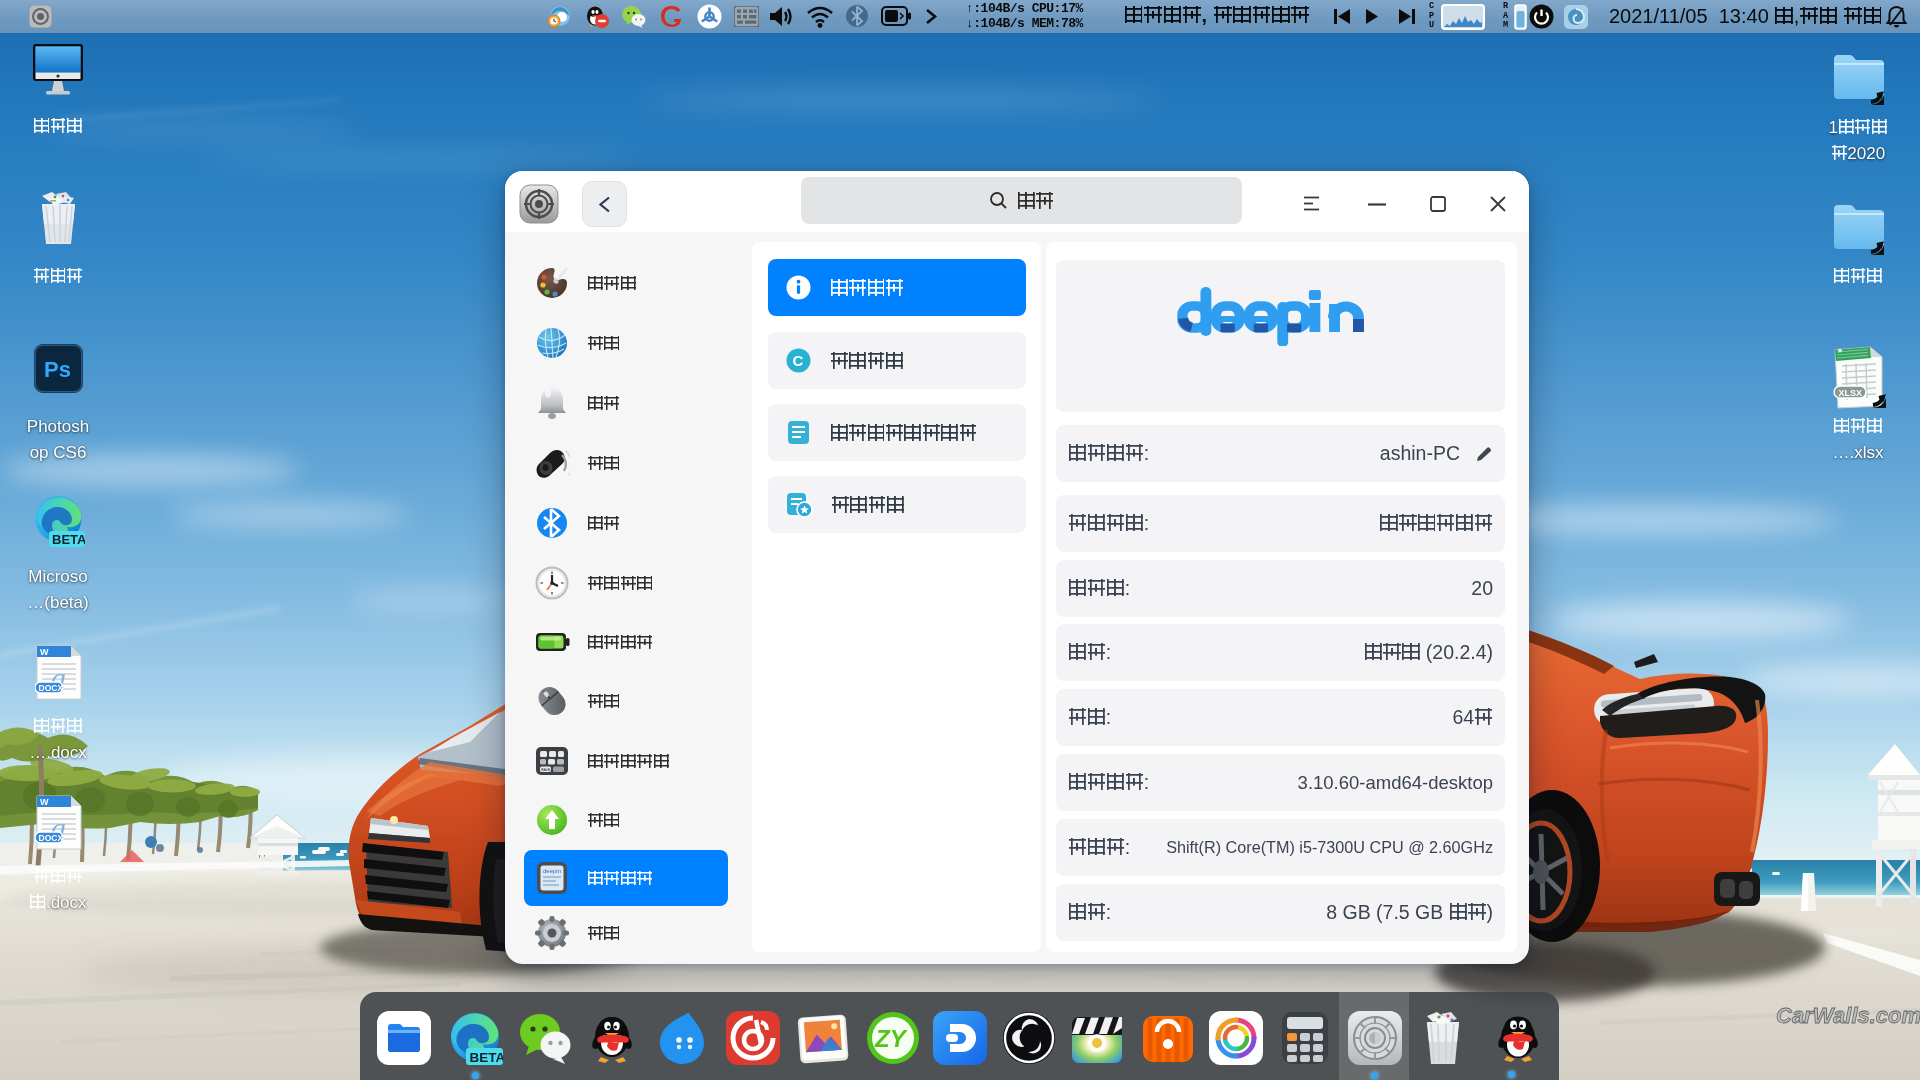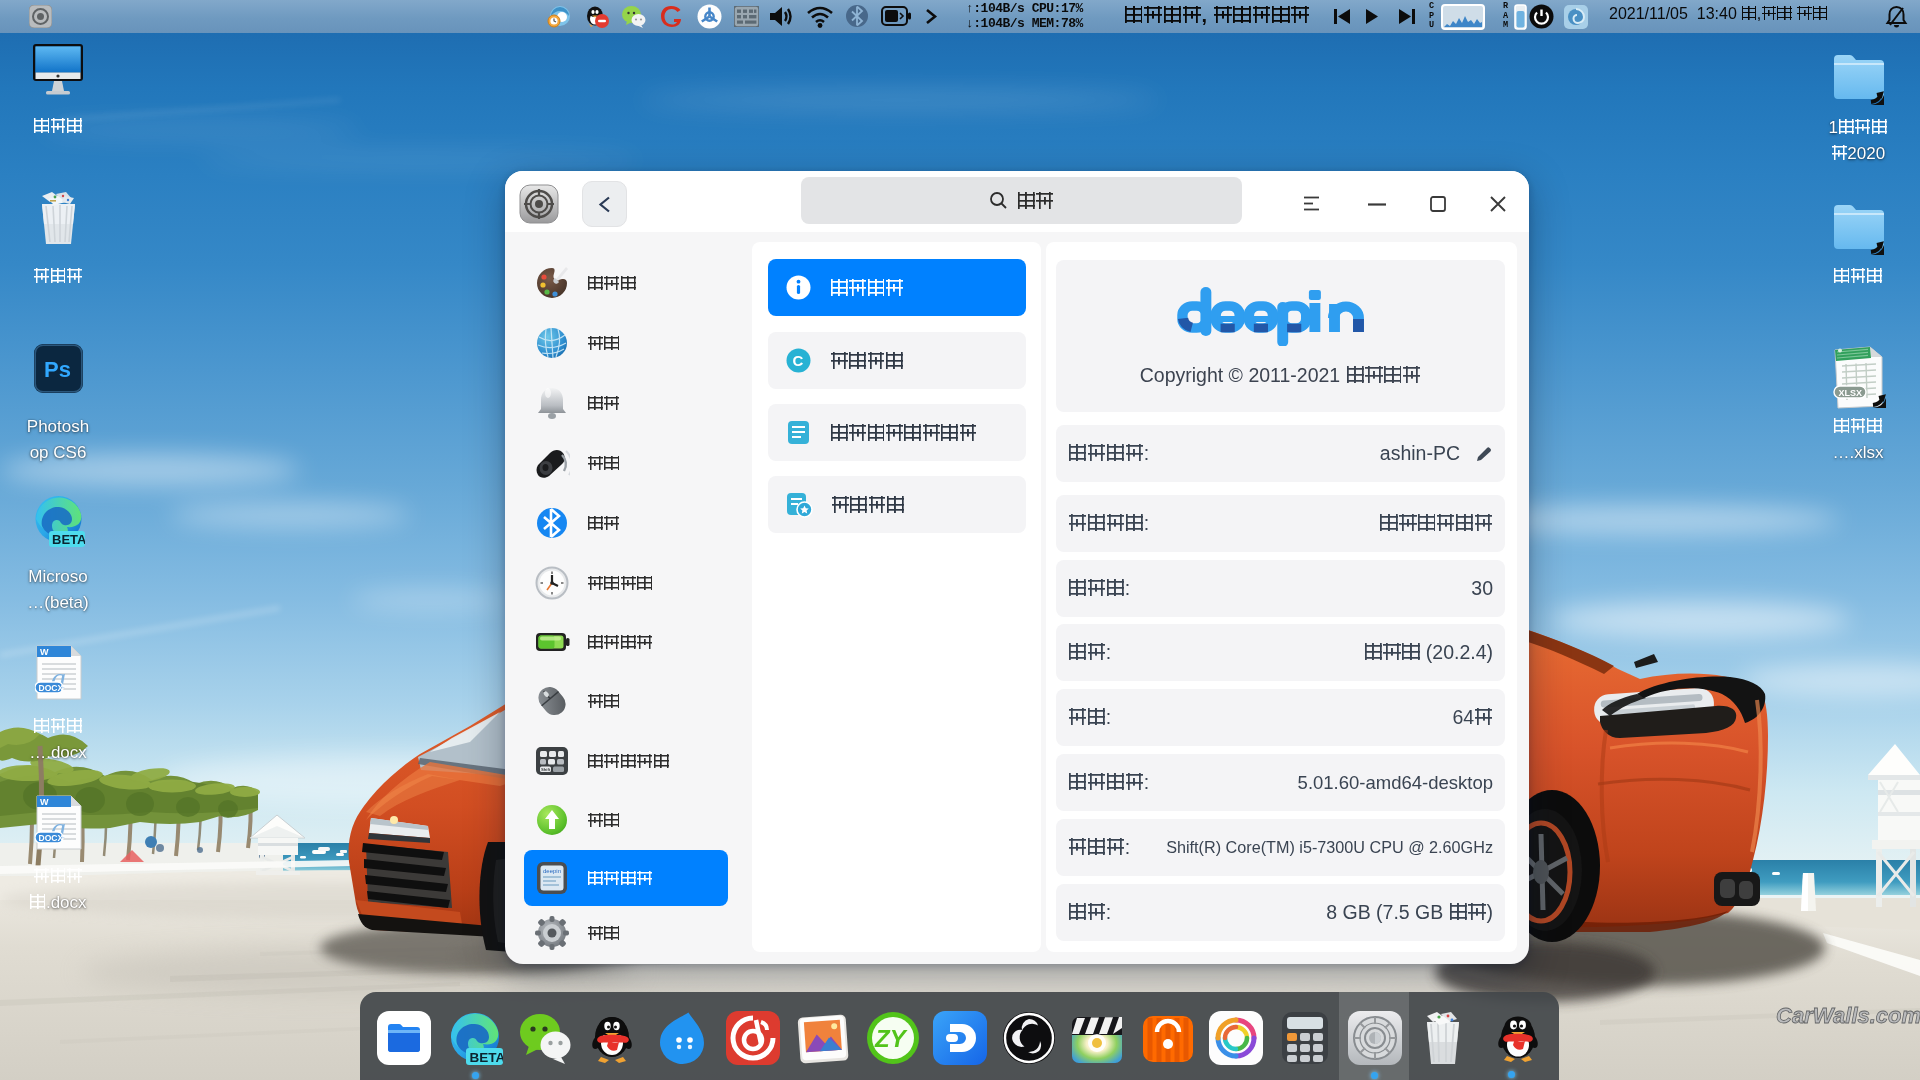--- a/index.html
+++ b/index.html
@@ -409,21 +409,21 @@
 <svg class="abs" style="left:1529px;top:4px" width="25" height="25" viewBox="0 0 25 25">
         <circle cx="12.5" cy="12.5" r="12" fill="#0b0b0b"></circle>
         <path d="M12.5,5.5 L12.5,12" stroke="#fff" stroke-width="2.4"></path>
         <path d="M8,8.5 a6.5,6.5 0 1 0 9,0" stroke="#fff" stroke-width="2.2" fill="none"></path>
       </svg>
 <svg class="abs" style="left:1564px;top:5px" width="24" height="24" viewBox="0 0 24 24">
         <rect x="0" y="0" width="24" height="24" rx="5" fill="#a8cfe8"></rect>
         <circle cx="12" cy="12" r="8" fill="#4a90c4"></circle>
         <path d="M12,4 a8,8 0 0 1 8,8 a6,6 0 0 1 -6,6 a4.5,4.5 0 0 1 -4.5,-4.5 a3.5,3.5 0 0 1 3.5,-3.5" stroke="#d8ecf6" stroke-width="2" fill="none"></path>
       </svg>
-<div class="t" style="left:1609px;top:5px;font-size:16px;--c:#0a0a0a">2021/11/05&nbsp; 13:40 <span class="cn"></span>,<span class="cn2"></span><span class="cn"></span> <span class="cn2"></span><span class="cn"></span></div>
+<div class="t" style="left:1609px;top:5px;font-size:20px;--c:#0a0a0a">2021/11/05&nbsp; 13:40 <span class="cn"></span>,<span class="cn2"></span><span class="cn"></span> <span class="cn2"></span><span class="cn"></span></div>
 <svg class="abs" style="left:1884px;top:4px" width="25" height="25" viewBox="0 0 25 25">
         <path d="M12.5,3 C8,3 5.5,6.5 5.5,10.5 L5.5,16 L3.5,19 L21.5,19 L19.5,16 L19.5,10.5 C19.5,6.5 17,3 12.5,3 Z" fill="none" stroke="#0c0c0c" stroke-width="2"></path>
         <path d="M10,21 a2.5,2.5 0 0 0 5,0" fill="#0c0c0c"></path>
         <path d="M19,4 L6,21" stroke="#0c0c0c" stroke-width="2"></path>
       </svg>
 </div>
 <div id="desktop">
 
 <svg class="abs" style="left:32px;top:43px" width="52" height="54" viewBox="0 0 52 54">
         <rect x="1" y="1" width="50" height="37" rx="3" fill="#0d0d0f"></rect>
@@ -884,47 +884,46 @@
 <path d="M101,42 L114,42" stroke-width="8.5"></path>
 <path d="M166.5,33 L166.5,46" stroke-width="10"></path>
 </g>
 <rect x="121" y="4" width="11" height="10" rx="2" fill="#2f9ef0"></rect>
 <g stroke="#2f9ef0" stroke-width="6">
               <path d="M37,33 L56,33"></path>
               <path d="M67.5,33 L86.5,33"></path>
             </g>
 </g>
 </svg>
-<div class="abs" style="left:0;top:104px;width:449px;text-align:center;font-size:19.5px;color:#3c4350;--c:#3c4350">Copyright © 2011-2021 <span class="cn"></span><span class="cn2"></span><span class="cn"></span><span class="cn2"></span></div>
 </div>
 <div class="rrow" style="top:254px;left:551px">
         <span><span class="cn"></span><span class="cn2"></span><span class="cn"></span><span class="cn2"></span>:</span>
         <span style="display:flex;align-items:center">ashin-PC<svg width="18" height="18" viewBox="0 0 18 18" style="margin-left:15px">
             <path d="M2,16 L3,12 L12,3 a1.8,1.8 0 0 1 2.6,0 L15.4,3.8 a1.8,1.8 0 0 1 0,2.6 L6,15 L2,16 Z" fill="#3f4956"></path>
           </svg></span>
       </div>
 <div class="rrow" style="top:324px;left:551px">
         <span><span class="cn2"></span><span class="cn"></span><span class="cn2"></span><span class="cn"></span>:</span>
         <span><span class="cn"></span><span class="cn2"></span><span class="cn"></span><span class="cn2"></span><span class="cn"></span><span class="cn2"></span></span>
       </div>
 <div class="rrow" style="top:389px;left:551px">
         <span><span class="cn"></span><span class="cn2"></span><span class="cn"></span>:</span>
-        <span>30</span>
+        <span>20</span>
       </div>
 <div class="rrow" style="top:453px;left:551px">
         <span><span class="cn"></span><span class="cn2"></span>:</span>
         <span><span class="cn"></span><span class="cn2"></span><span class="cn"></span> (20.2.4)</span>
       </div>
 <div class="rrow" style="top:518px;left:551px">
         <span><span class="cn2"></span><span class="cn"></span>:</span>
         <span>64<span class="cn2"></span></span>
       </div>
 <div class="rrow" style="top:583px;left:551px">
         <span><span class="cn"></span><span class="cn2"></span><span class="cn"></span><span class="cn2"></span>:</span>
-        <span style="font-size:18.5px">5.01.60-amd64-desktop</span>
+        <span style="font-size:18.5px">3.10.60-amd64-desktop</span>
       </div>
 <div class="rrow" style="top:648px;left:551px">
         <span><span class="cn2"></span><span class="cn"></span><span class="cn2"></span>:</span>
         <span style="font-size:16.2px">Shift(R) Core(TM) i5-7300U CPU @ 2.60GHz</span>
       </div>
 <div class="rrow" style="top:713px;left:551px">
         <span><span class="cn"></span><span class="cn2"></span>:</span>
         <span>8 GB (7.5 GB <span class="cn"></span><span class="cn2"></span>)</span>
       </div>
 </div>

